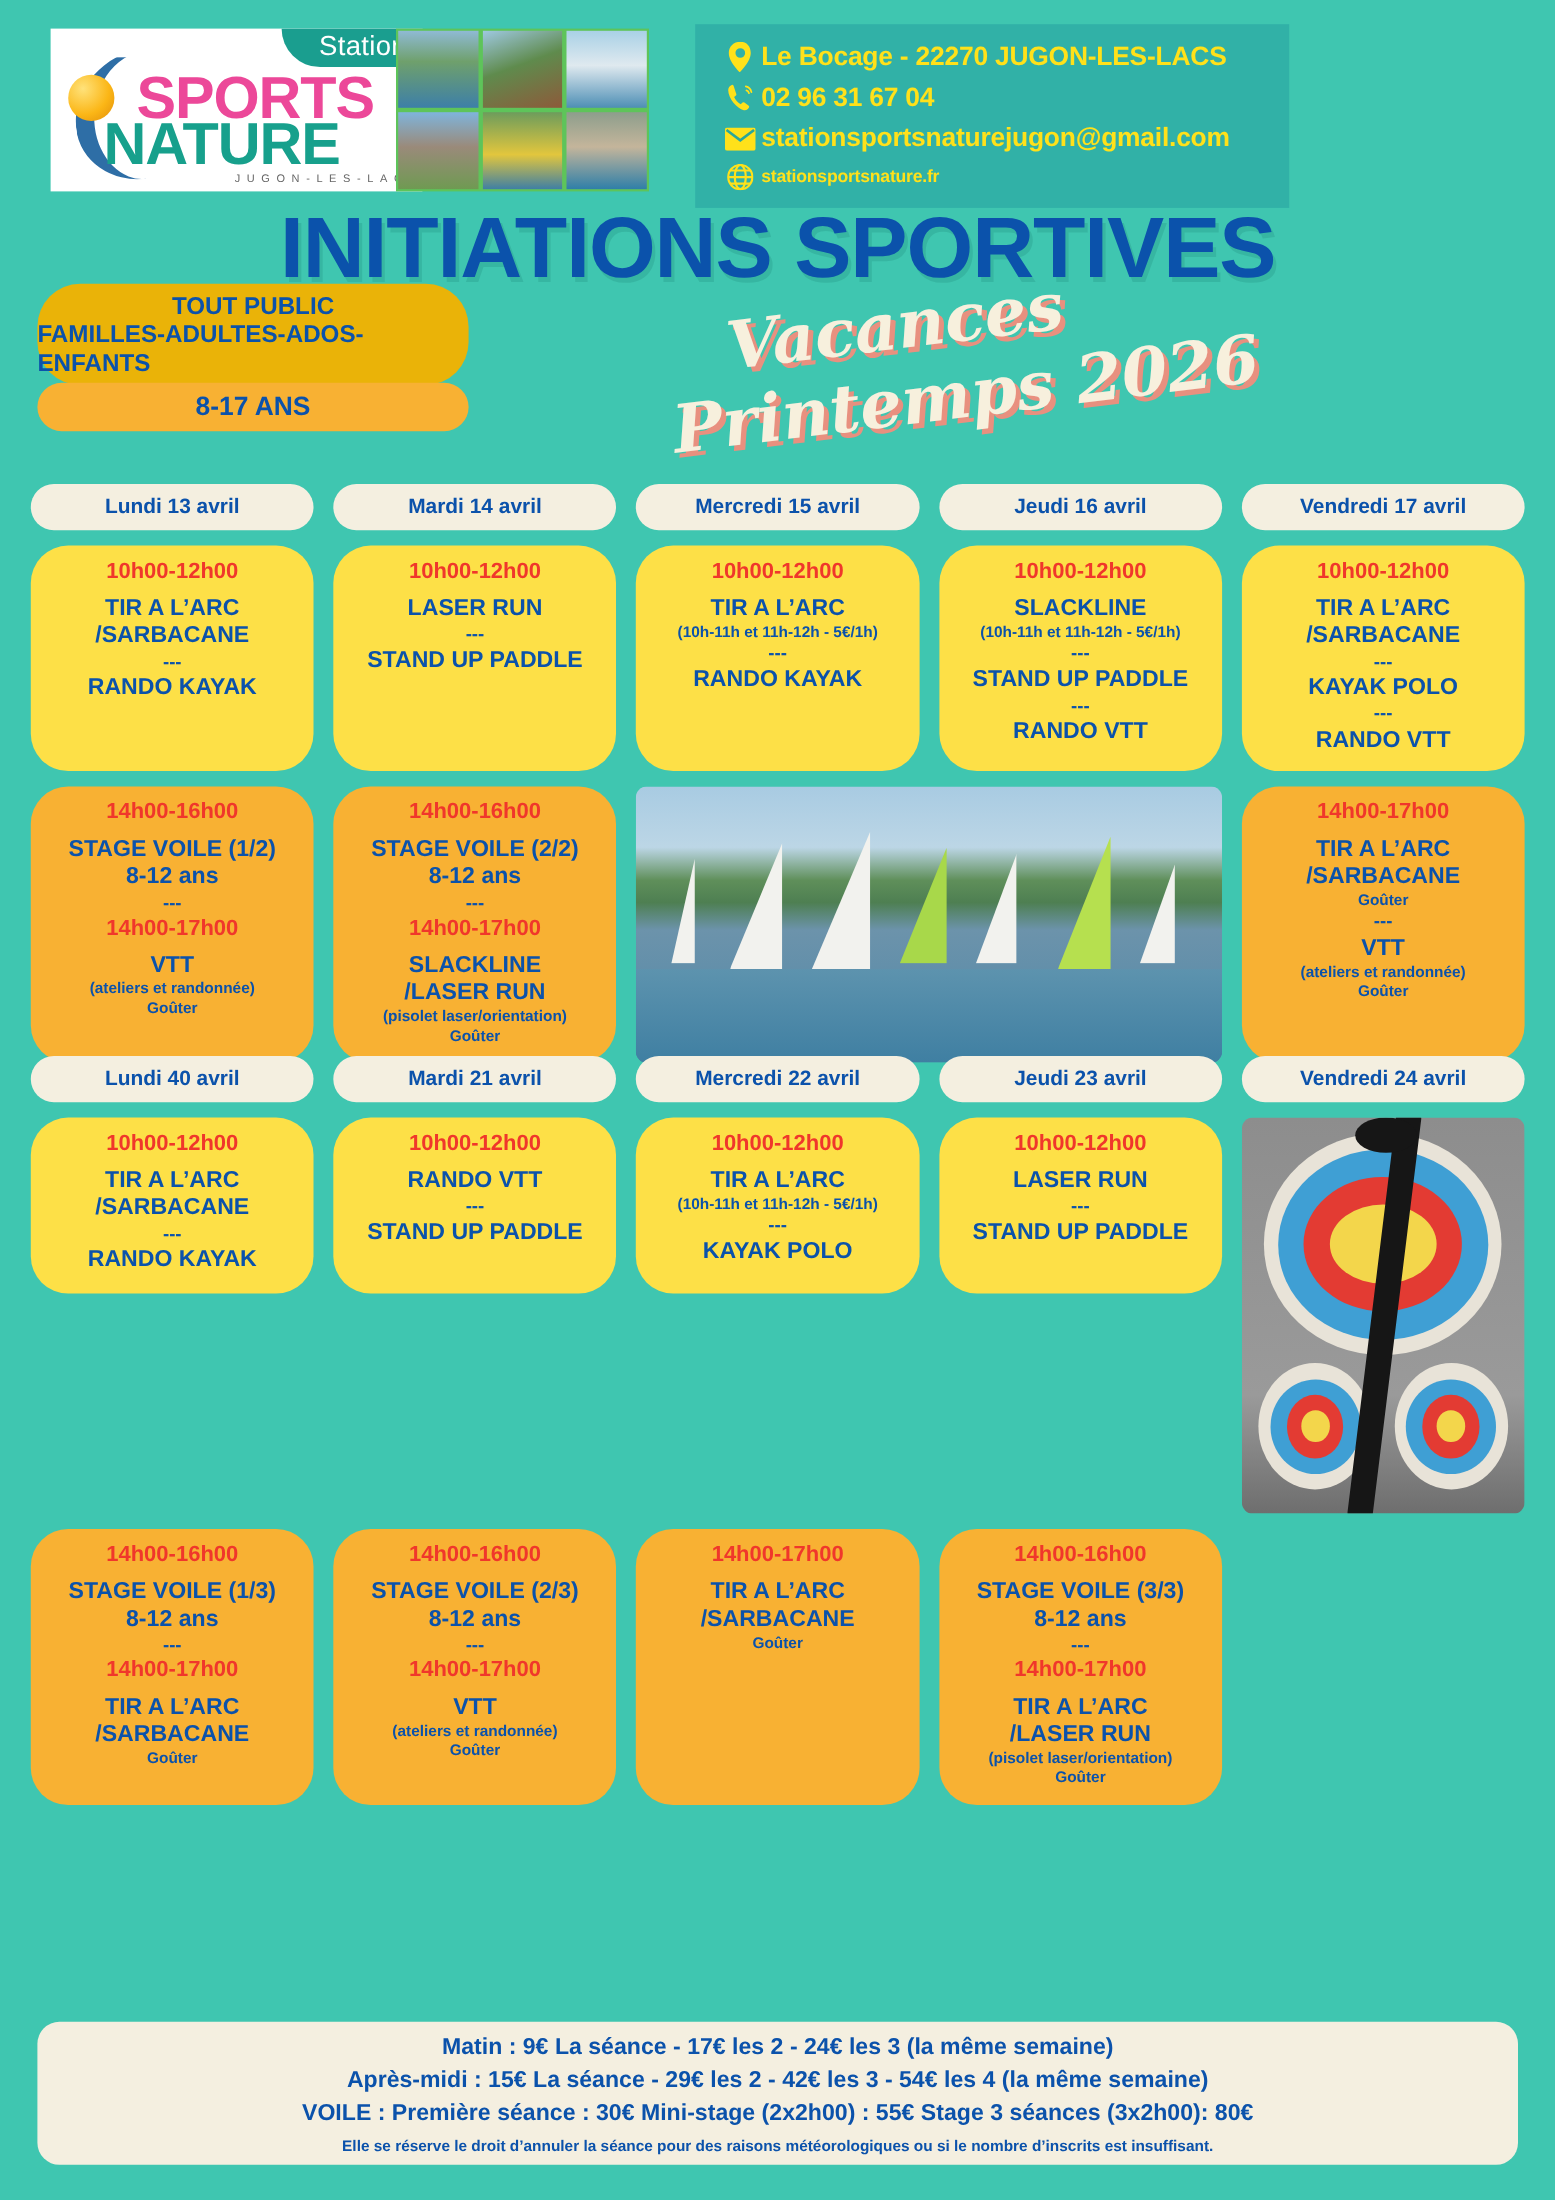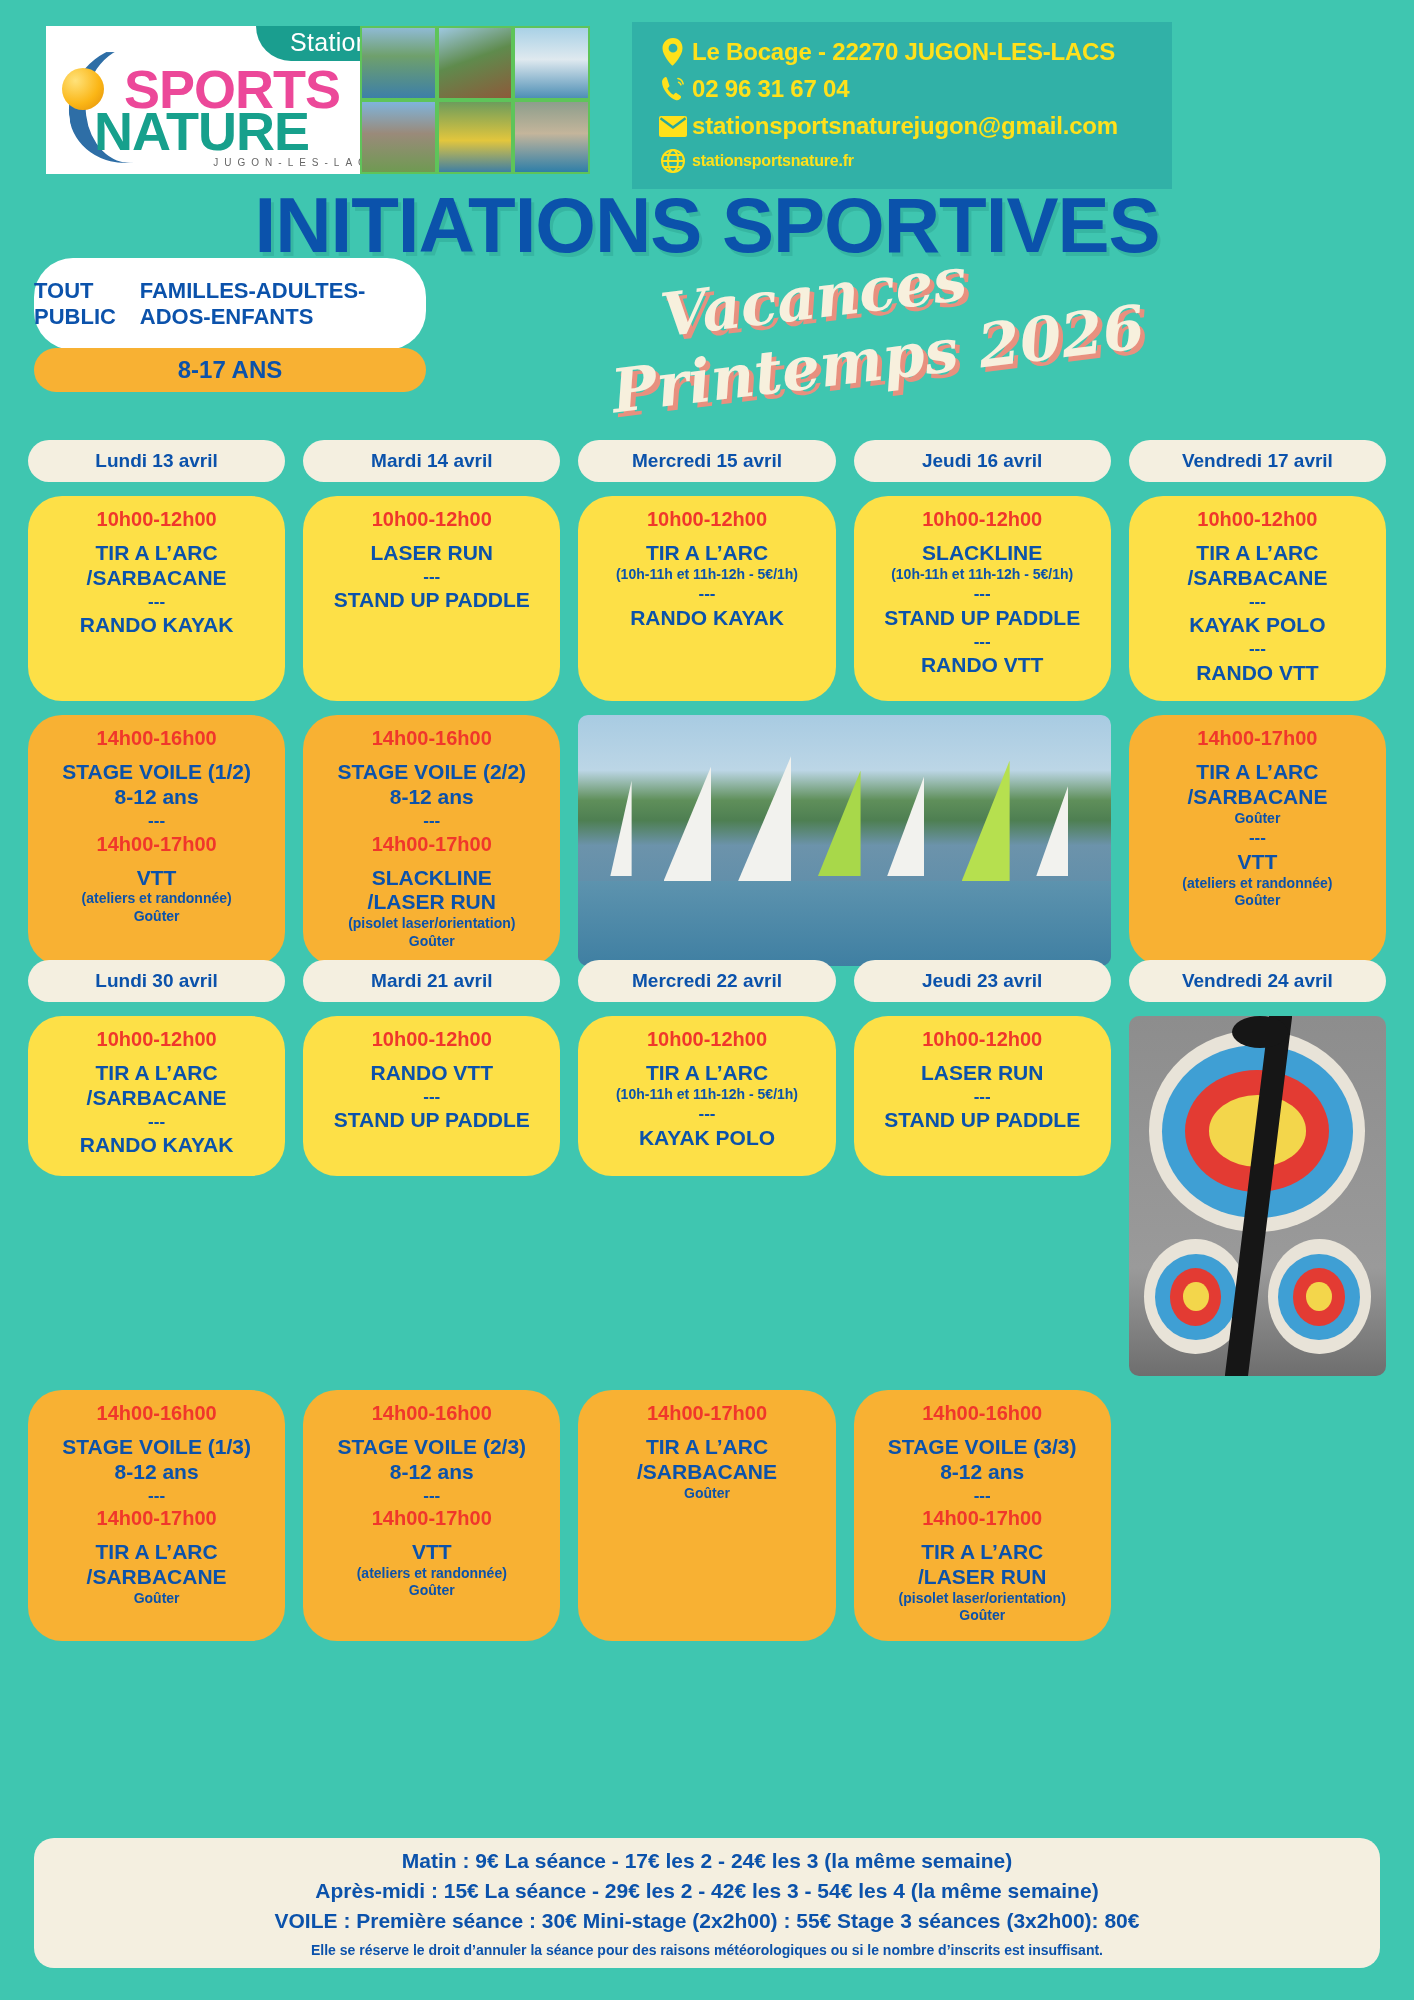--- a/index.html
+++ b/index.html
@@ -88,22 +88,22 @@
     position:absolute; left:0; right:0; top:180px;
     text-align:center;
     font-size:78px; font-weight:bold; color:#0b52ab;
     letter-spacing:-1px;
     text-shadow:3px 4px 0 rgba(0,80,70,.13);
   }
 
   .badge-public {
     position:absolute; left:34px; top:258px;
     width:392px; height:92px; border-radius:39px;
-    background:#ffffff;
-    display:flex; flex-direction:row; align-items:center; justify-content:center;
+    background:#eab308;
+    display:flex; flex-direction:column; align-items:center; justify-content:center;
     color:#0b52ab; font-weight:bold; line-height:1.18;
   }
   .badge-public .l1 { font-size:22px; }
   .badge-public .l2 { font-size:22px; }
   .badge-age {
     position:absolute; left:34px; top:348px;
     width:392px; height:44px; border-radius:28px;
     background:#f8b133;
     display:flex; align-items:center; justify-content:center;
     color:#0b52ab; font-weight:bold; font-size:24px;
@@ -353,21 +353,21 @@
       <div class="sep">---</div>
       <div class="act">VTT</div>
       <div class="note">(ateliers et randonnée)</div>
       <div class="note">Goûter</div>
     </div>
   </div>
 </div>
 
 <div class="week week2">
   <div class="daygrid">
-    <div class="daypill">Lundi 30 avril</div>
+    <div class="daypill">Lundi 40 avril</div>
     <div class="daypill">Mardi 21 avril</div>
     <div class="daypill">Mercredi 22 avril</div>
     <div class="daypill">Jeudi 23 avril</div>
     <div class="daypill">Vendredi 24 avril</div>
   </div>
 
   <div class="slot-row">
     <div class="card morning">
       <div class="time">10h00-12h00</div>
       <div class="act">TIR A L’ARC</div>

